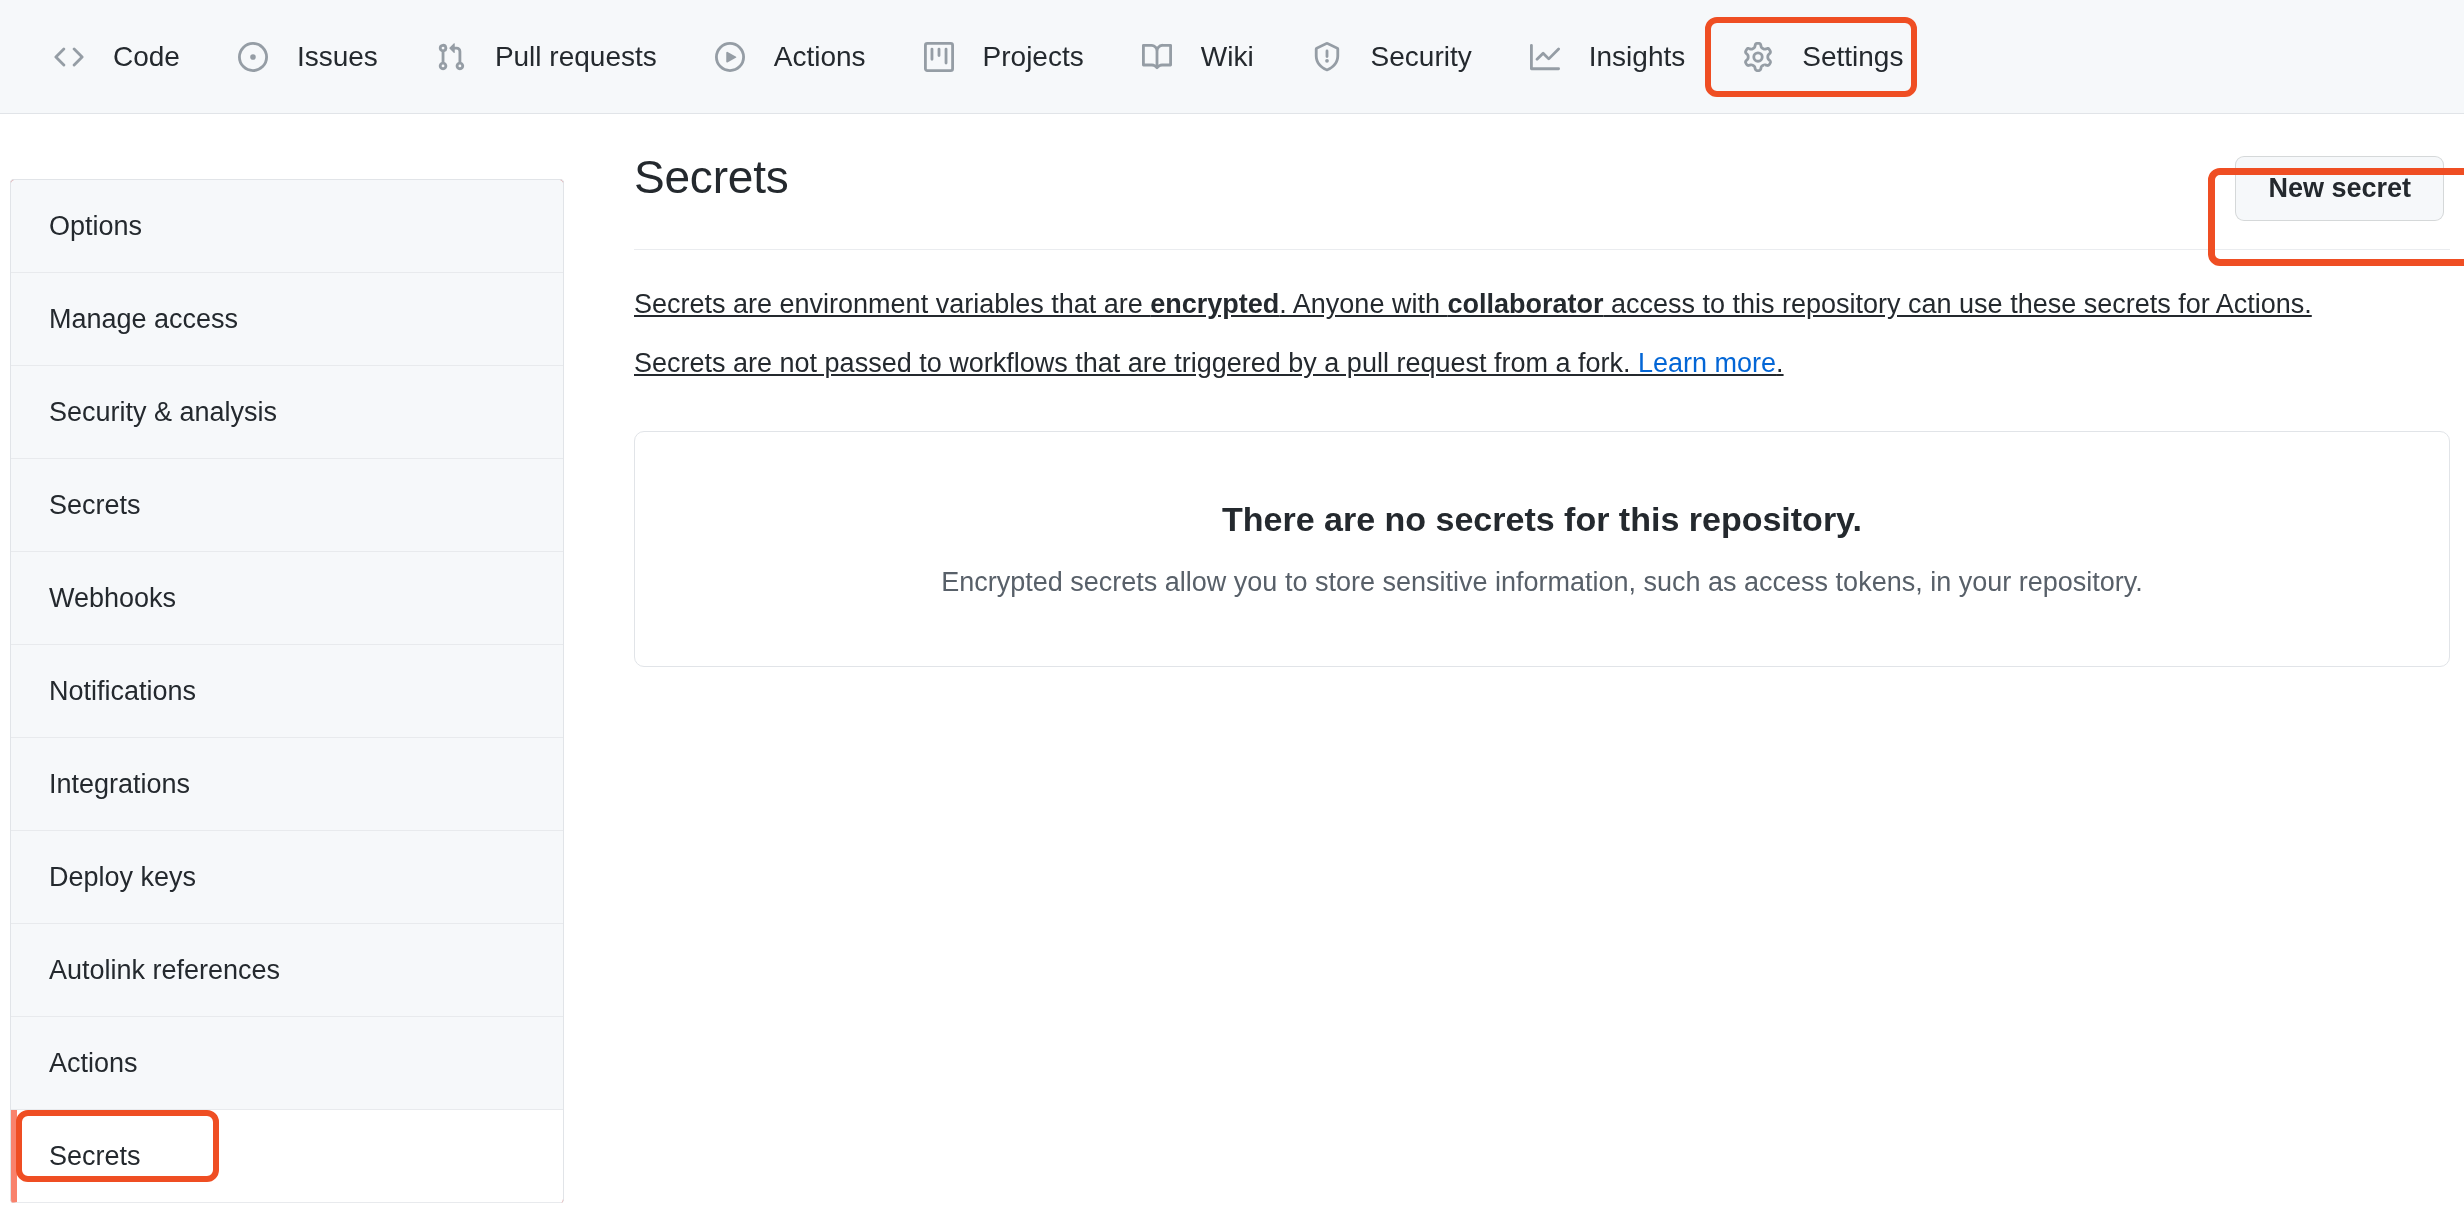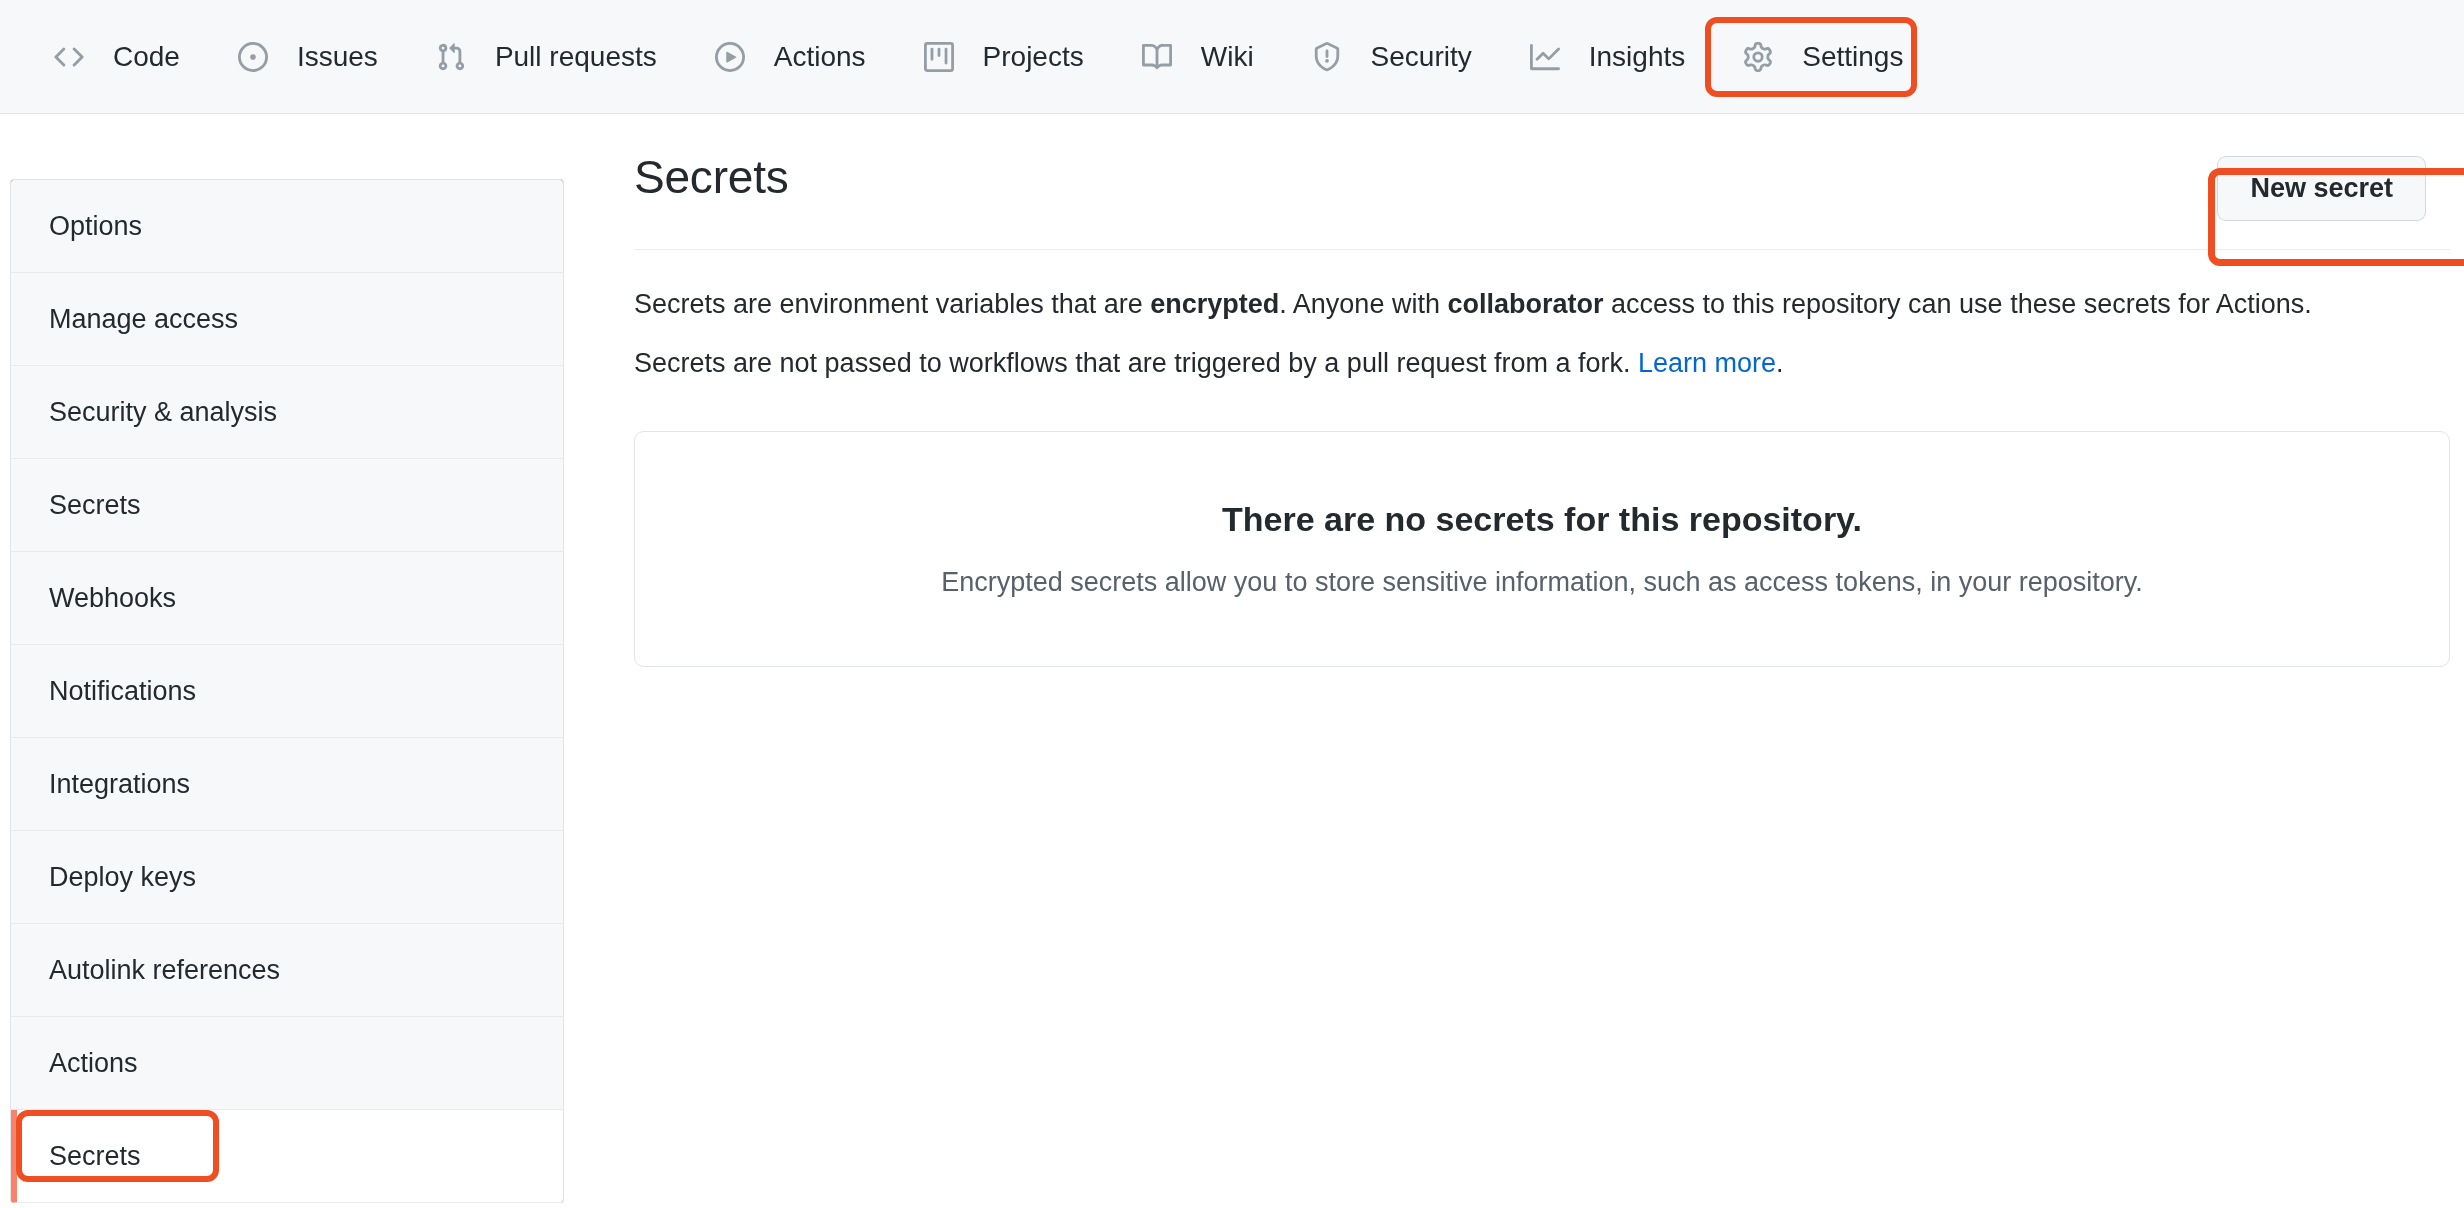--- a/index.html
+++ b/index.html
@@ -126,21 +126,21 @@
   #page-title {
     font-size: 46px;
     font-weight: 400;
     color: #24292e;
     line-height: 1.2;
     letter-spacing: -0.2px;
   }
 
   #new-secret-button {
     margin-top: 6px;
-    margin-right: 24px;
+    margin-right: 6px;
     background: #f6f8fa;
     border: 1px solid rgba(27,31,35,0.15);
     border-radius: 9px;
     padding: 16px 32px;
     font-size: 27px;
     color: #24292e;
     font-weight: 600;
     cursor: pointer;
     font-family: "Liberation Sans", sans-serif;
     white-space: nowrap;
@@ -155,20 +155,21 @@
     border: 7px solid #ef4e23;
     border-radius: 12px;
     pointer-events: none;
     z-index: 30;
   }
 
   .desc-line {
     font-size: 27px;
     color: #24292e;
     line-height: 1.5;
+    text-decoration: underline;
   }
   #desc-line-1 { margin-top: 34px; }
   #desc-line-2 { margin-top: 18px; }
   .desc-line b { font-weight: 700; }
   .desc-link { color: #0366d6; text-decoration: none; cursor: pointer; }
 
   
   #empty-state {
     margin-top: 48px;
     border: 1px solid #e1e4e8;

